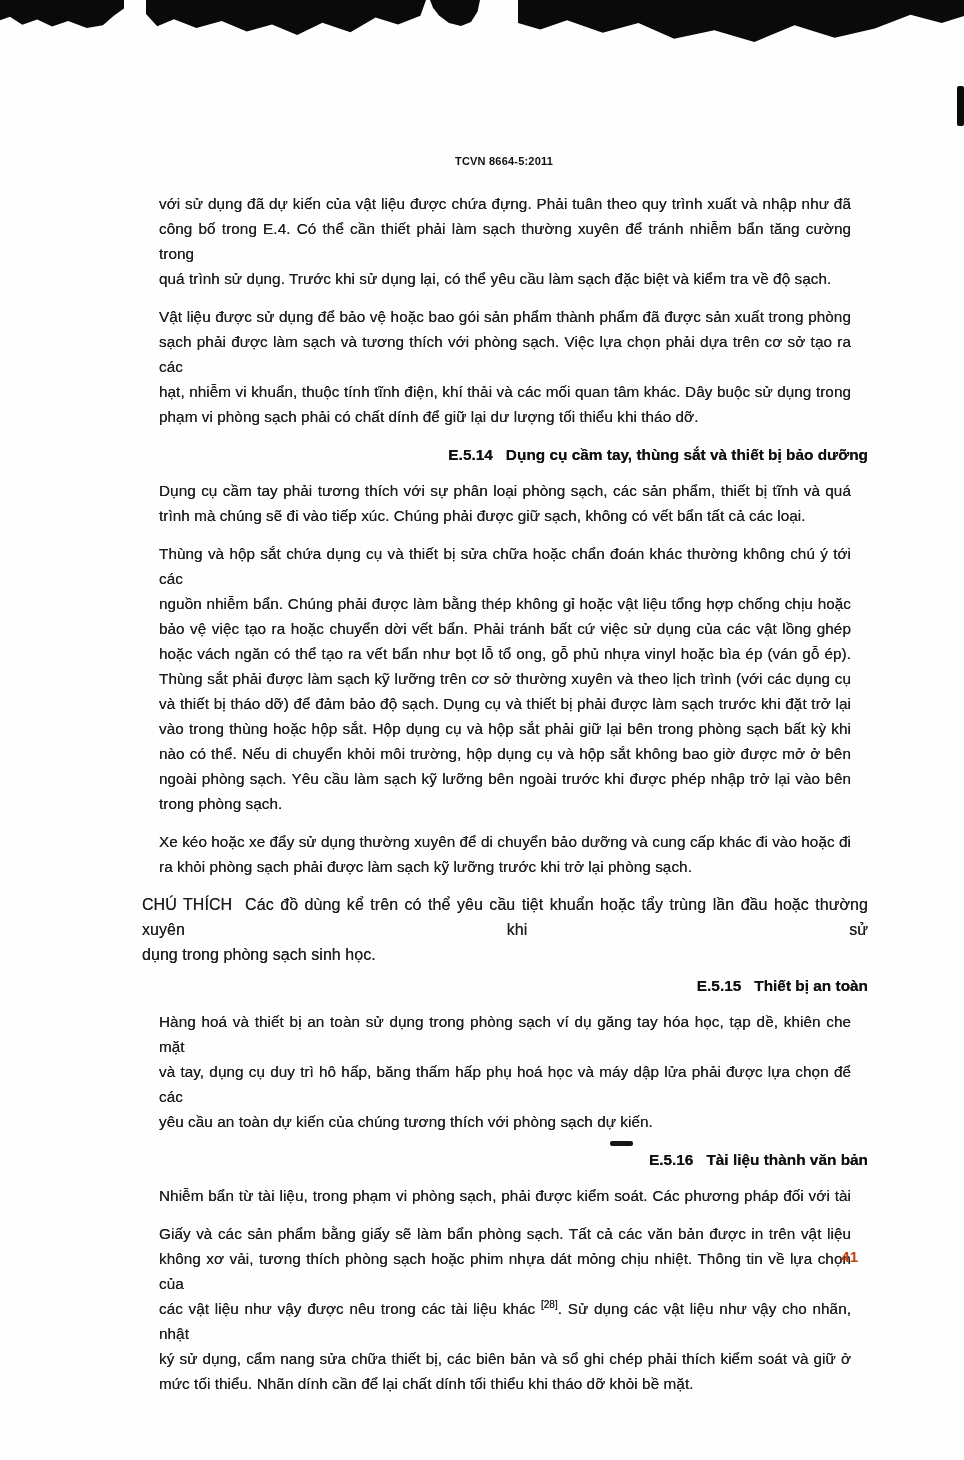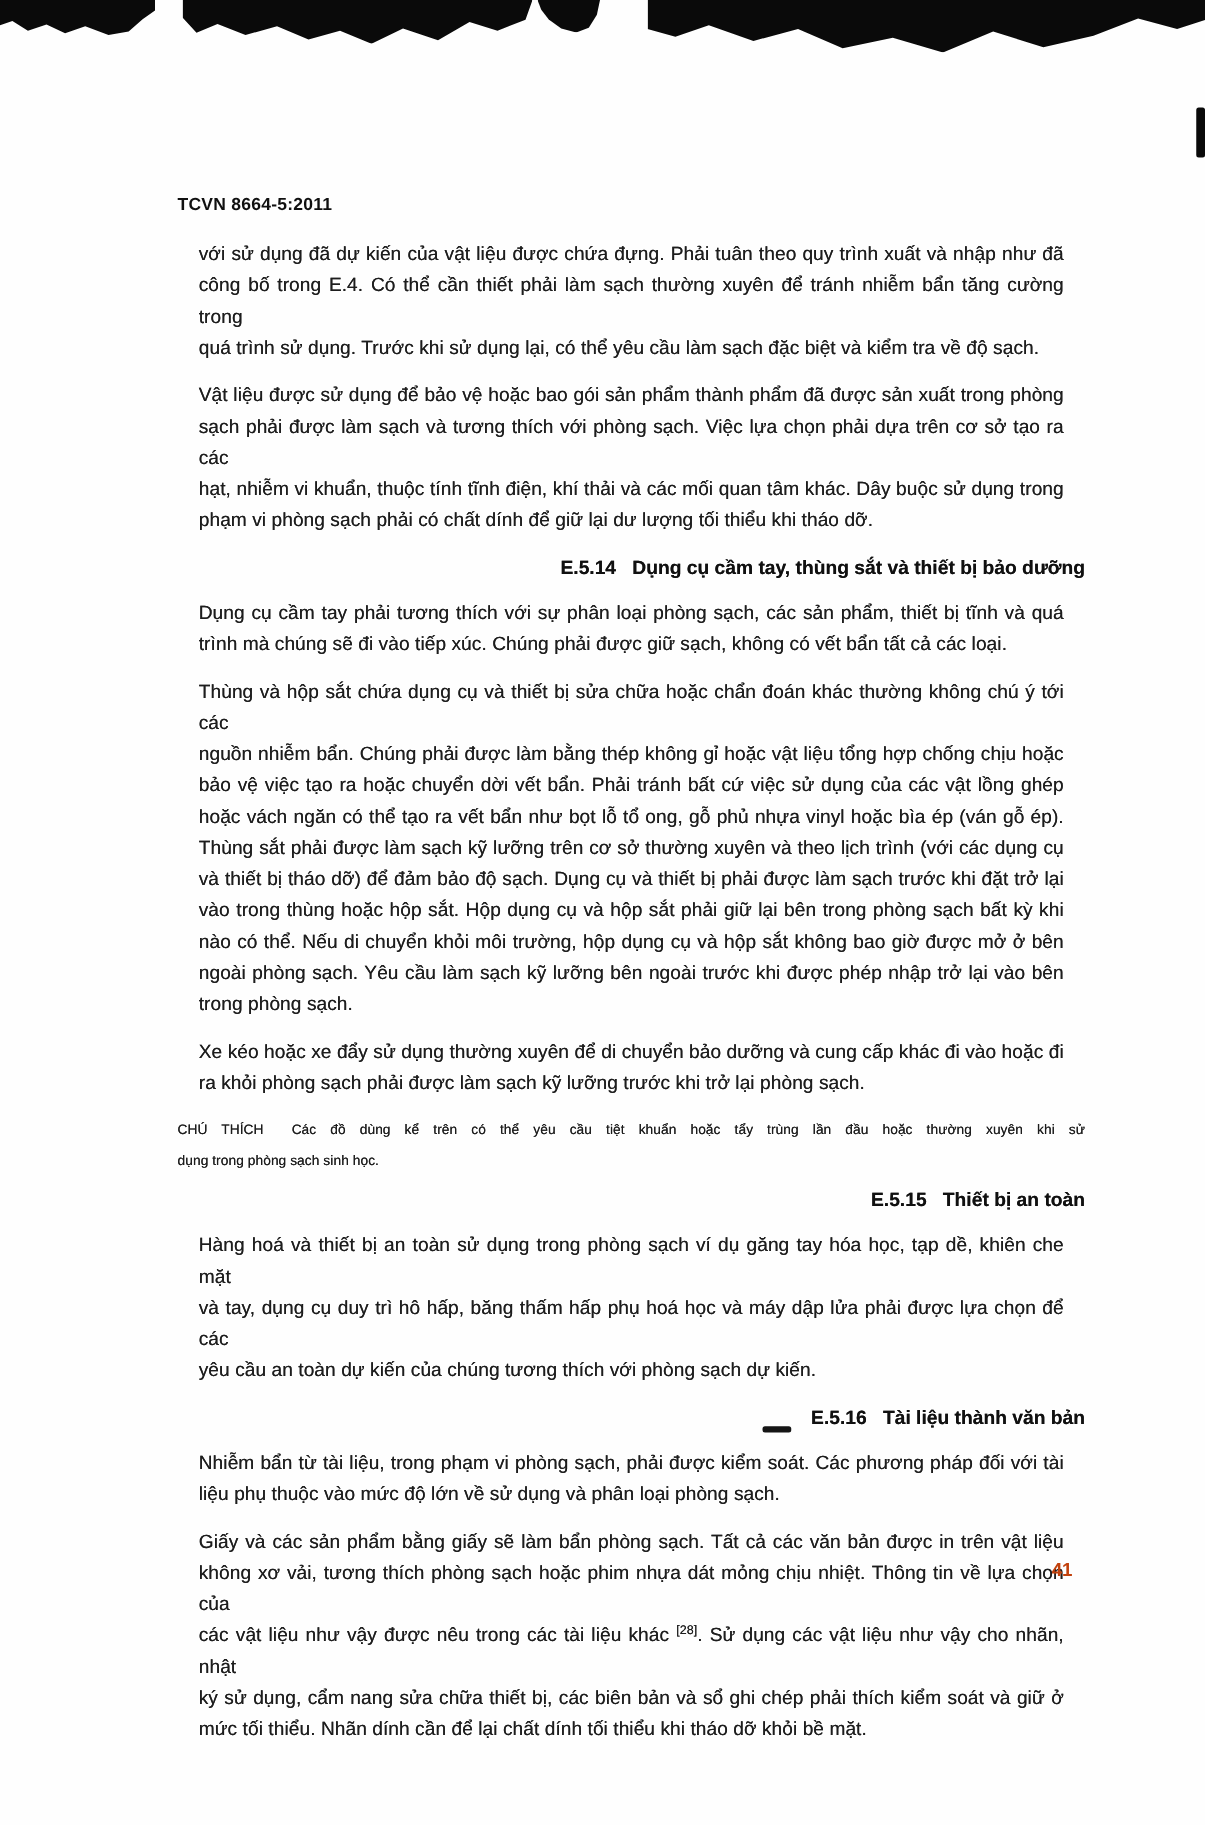--- a/index.html
+++ b/index.html
@@ -2,37 +2,37 @@
 <html><head>
 <meta charset="utf-8">
 <style>
   html,body{margin:0;padding:0;background:#ffffff;}
   .page{
     position:relative;width:964px;height:1460px;background:#fefefdf5;
     background-color:#fefefe;overflow:hidden;
     font-family:"Liberation Sans","DejaVu Sans",sans-serif;color:#1d1d1d;
   }
   .doc-header{
-    position:absolute;top:155px;left:142px;width:724px;text-align:left;
-    font-weight:bold;font-size:14px;color:#101010;letter-spacing:.2px;
+    position:absolute;top:155px;left:142px;width:724px;text-align:center;
+    font-weight:bold;font-size:11px;color:#101010;letter-spacing:.2px;
   }
   .content{
     position:absolute;top:191px;left:142px;width:726px;
     text-shadow:0 0 .4px rgba(25,25,25,.85);
   }
   .para{margin:0 17px 13px;}
   .line{
     font-size:15.3px;line-height:25px;text-align:justify;text-align-last:justify;
     letter-spacing:.05px;white-space:normal;
   }
   .line.last{text-align-last:left;}
   .heading{font-weight:bold;font-size:15.4px;line-height:25px;margin:0 0 11px;color:#101010;text-align:right;}
   .heading .hnum{margin-right:13px;}
   .note{margin:0 0 6px;}
-  .note .line{font-size:11px;line-height:25px;}
+  .note .line{font-size:16px;line-height:25px;}
   sup{font-size:10px;vertical-align:super;line-height:0;}
   .page-number{
     position:absolute;top:1248px;left:142px;width:716px;text-align:right;
     font-weight:bold;font-size:15px;color:#c2410c;
   }
   
   .art{position:absolute;background:#0a0a0a;}
   .artA{left:0;top:0;width:124px;height:28px;
     clip-path:polygon(0 0,100% 0,100% 30%,92% 55%,83% 90%,70% 100%,55% 75%,42% 95%,30% 70%,18% 88%,8% 60%,0 72%);}
   .artB{left:146px;top:0;width:280px;height:35px;
@@ -97,21 +97,20 @@
       </div>
       <div class="heading"><span class="hnum">E.5.15</span><span>Thiết bị an toàn</span></div>
       <div class="para">
         <div class="line">Hàng hoá và thiết bị an toàn sử dụng trong phòng sạch ví dụ găng tay hóa học, tạp dề, khiên che mặt</div>
         <div class="line">và tay, dụng cụ duy trì hô hấp, băng thấm hấp phụ hoá học và máy dập lửa phải được lựa chọn để các</div>
         <div class="line last">yêu cầu an toàn dự kiến của chúng tương thích với phòng sạch dự kiến.</div>
       </div>
       <div class="heading"><span class="hnum">E.5.16</span><span>Tài liệu thành văn bản</span></div>
       <div class="para">
         <div class="line">Nhiễm bẩn từ tài liệu, trong phạm vi phòng sạch, phải được kiểm soát. Các phương pháp đối với tài</div>
-        <div class="line last">liệu phụ thuộc vào mức độ lớn về sử dụng và phân loại phòng sạch.</div>
       </div>
       <div class="para">
         <div class="line">Giấy và các sản phẩm bằng giấy sẽ làm bẩn phòng sạch. Tất cả các văn bản được in trên vật liệu</div>
         <div class="line">không xơ vải, tương thích phòng sạch hoặc phim nhựa dát mỏng chịu nhiệt. Thông tin về lựa chọn của</div>
         <div class="line">các vật liệu như vậy được nêu trong các tài liệu khác <sup>[28]</sup>. Sử dụng các vật liệu như vậy cho nhãn, nhật</div>
         <div class="line">ký sử dụng, cẩm nang sửa chữa thiết bị, các biên bản và sổ ghi chép phải thích kiểm soát và giữ ở</div>
         <div class="line last">mức tối thiểu. Nhãn dính cần để lại chất dính tối thiểu khi tháo dỡ khỏi bề mặt.</div>
       </div>
     </main>
 

